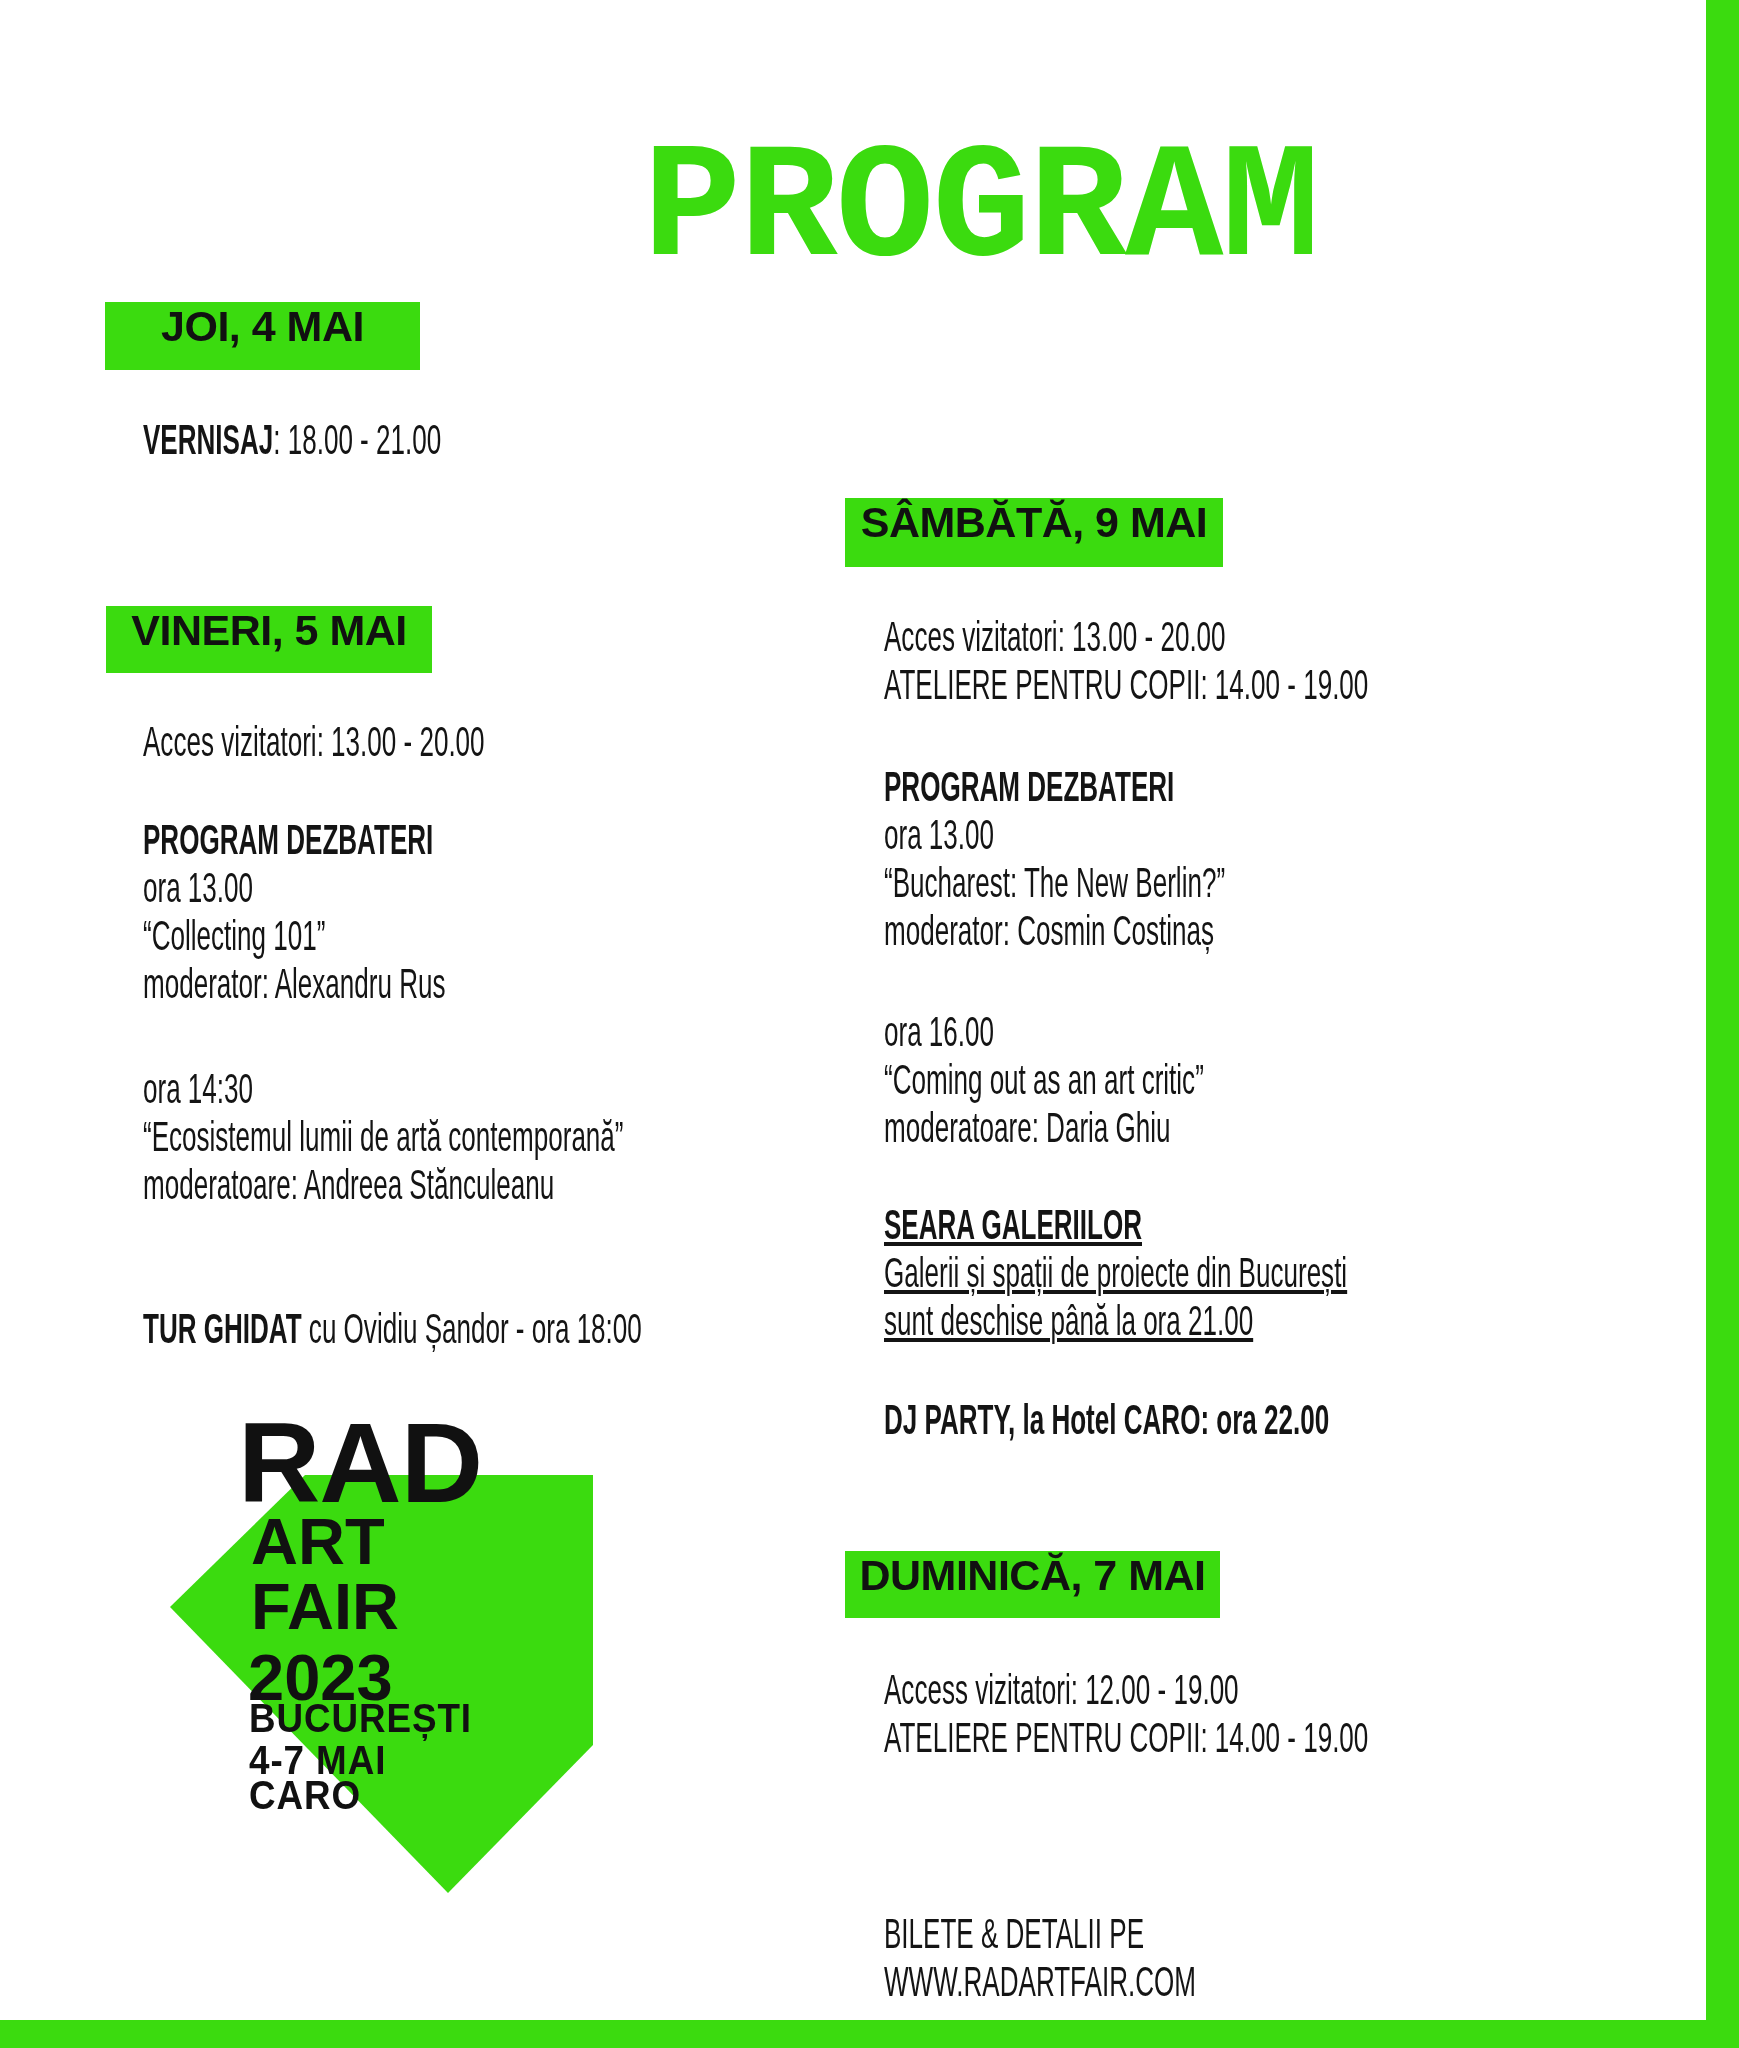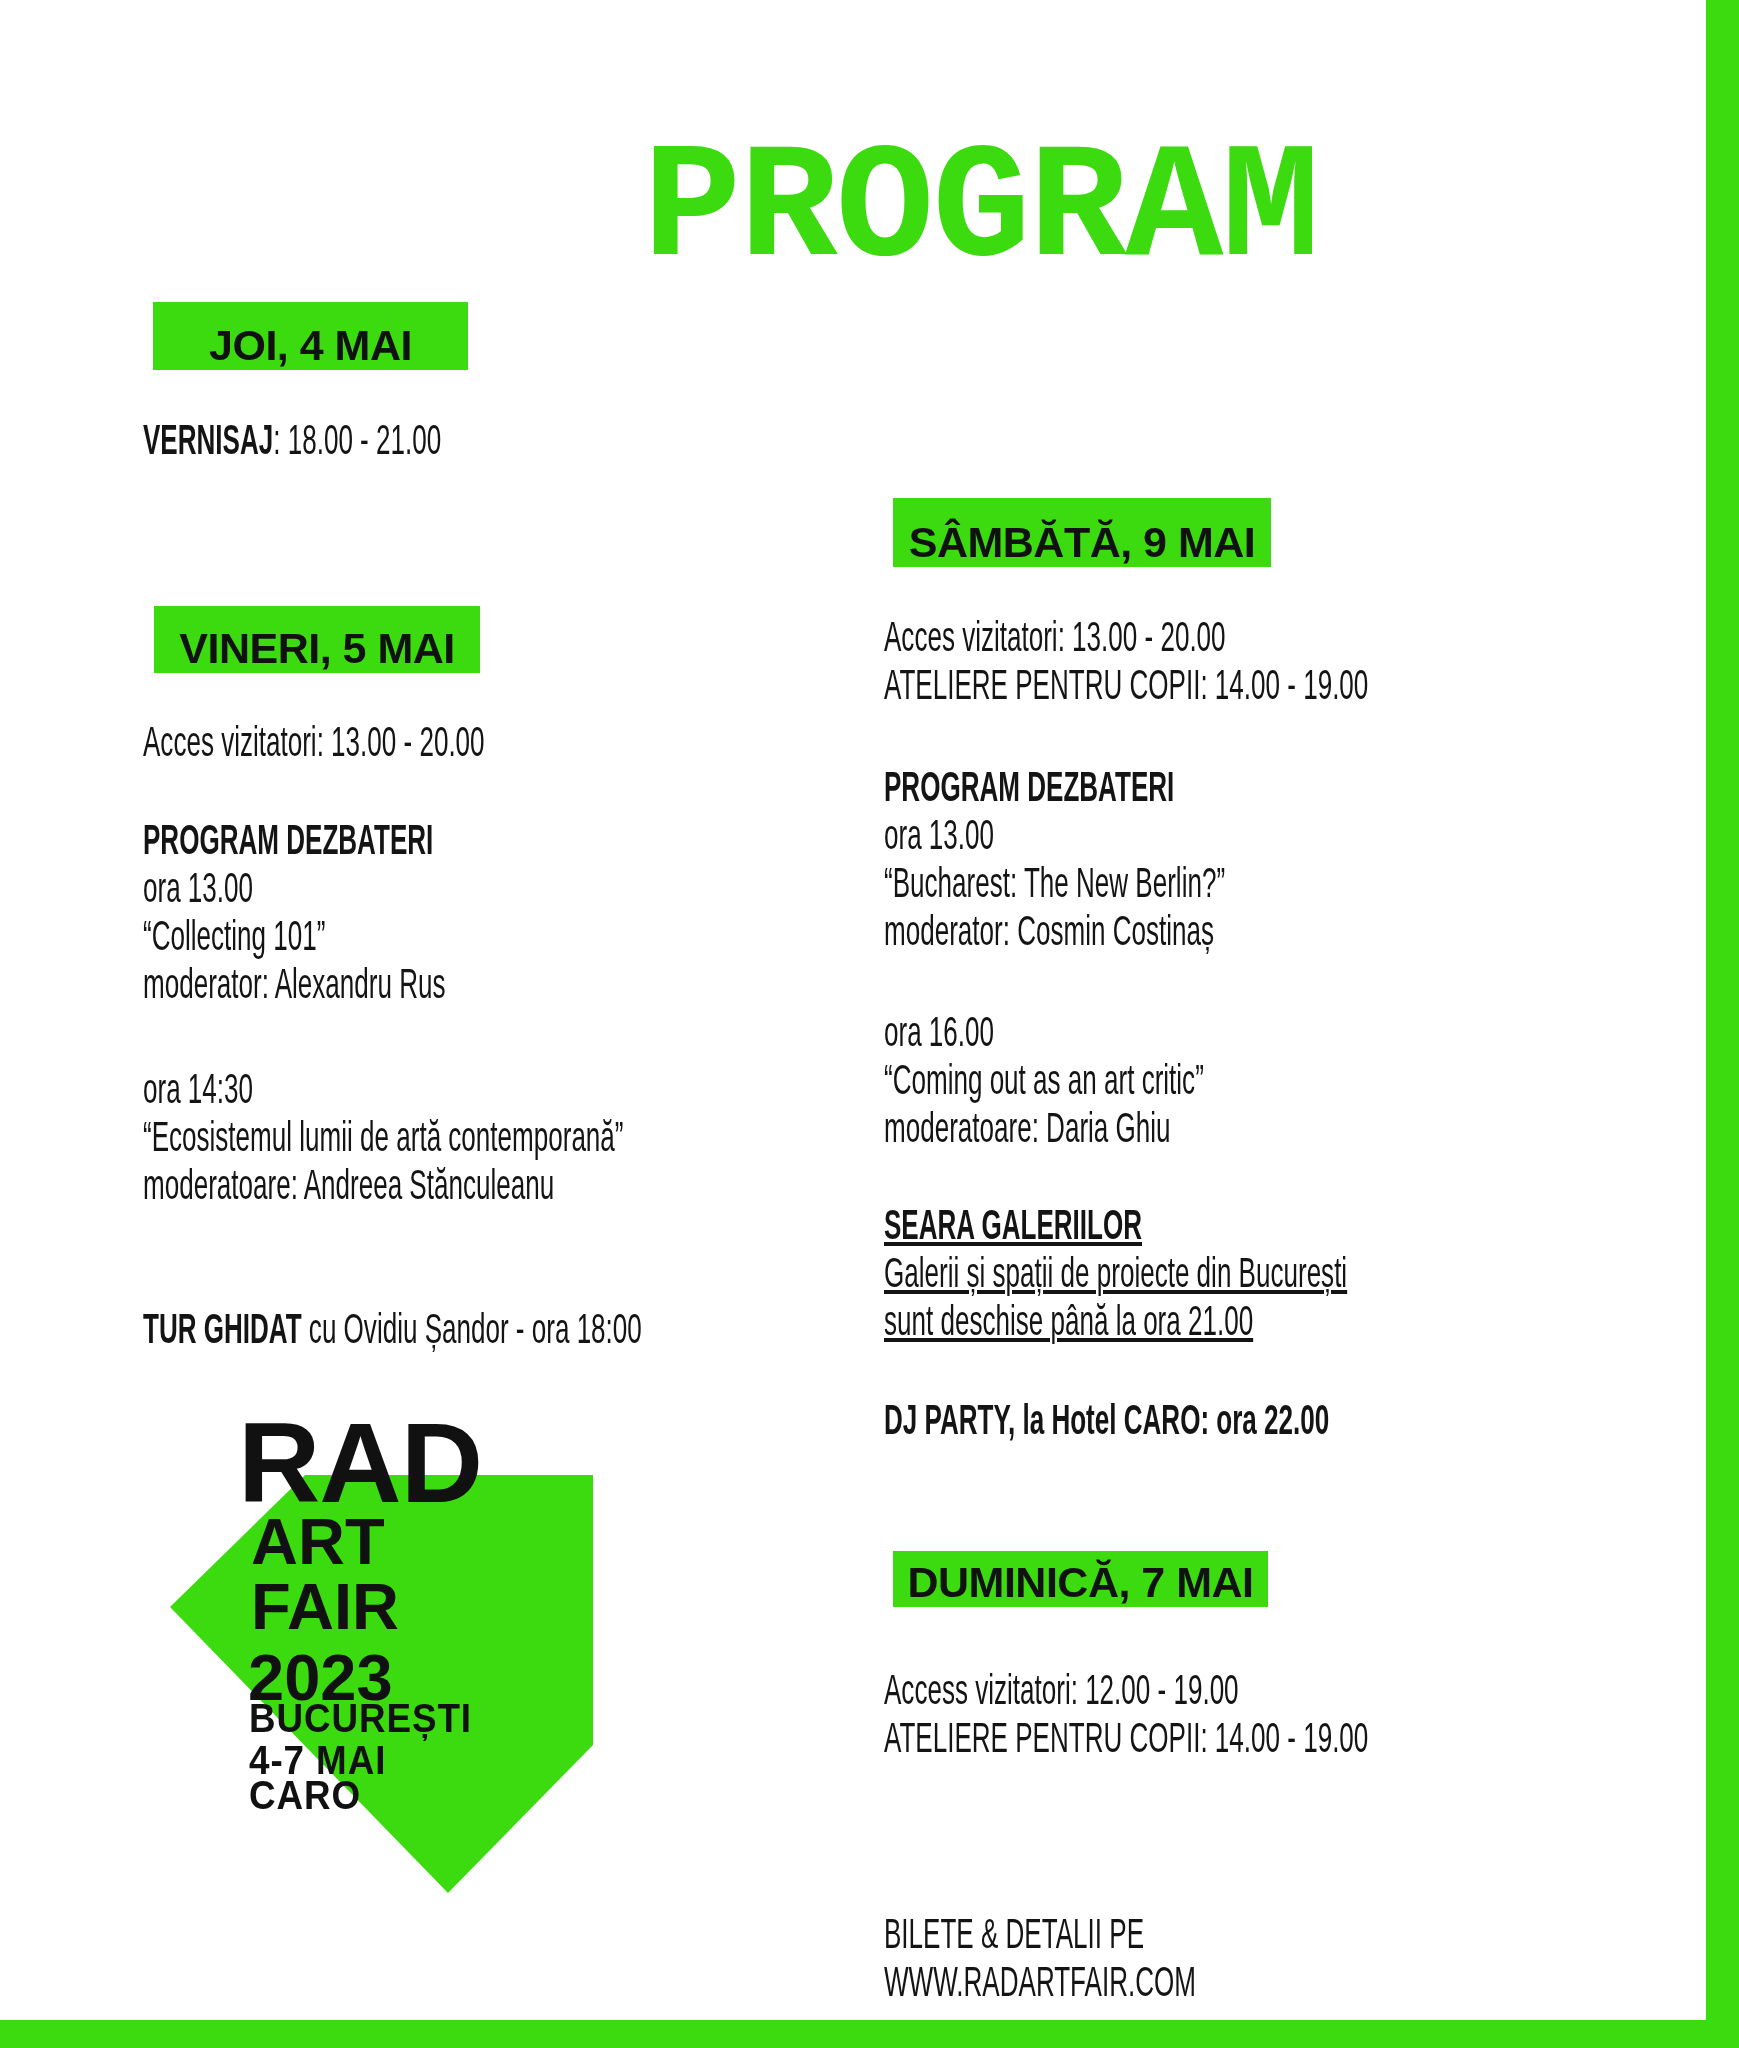--- a/index.html
+++ b/index.html
@@ -11,27 +11,27 @@
   
   .bar-right{right:0;top:0;width:33px;height:2048px;background:#3bdb0f;}
   .bar-bottom{left:0;top:2020px;width:1739px;height:28px;background:#3bdb0f;}
   
   .title{
     left:643px;top:128px;font-size:164px;font-weight:700;line-height:1;
     letter-spacing:-2px;color:#3bdb0f;white-space:nowrap;font-family:Liberation Mono, monospace;
   }
   
   .chip{
-    background:#3bdb0f;display:flex;align-items:flex-end;justify-content:center;
-    font-weight:700;font-size:43px;letter-spacing:-0.5px;color:#111;white-space:nowrap;margin-left:48px;
+    background:#3bdb0f;display:flex;align-items:flex-start;justify-content:center;
+    font-weight:700;font-size:43px;letter-spacing:-0.5px;color:#111;white-space:nowrap;
   }
   .chip-joi{left:105px;top:302px;width:315px;height:68px;}
   .chip-vineri{left:106px;top:606px;width:326px;height:67px;}
   .chip-sambata{left:845px;top:498px;width:378px;height:69px;}
-  .chip-duminica{left:845px;top:1551px;width:375px;height:56px;}
+  .chip-duminica{left:845px;top:1551px;width:375px;height:67px;}
   
   .col{font-size:42px;line-height:48px;white-space:nowrap;margin-top:41px;}
   .col .ln{transform:scaleX(0.62);transform-origin:0 0;}
   .b{font-weight:700;}
   
   .logo-line{font-weight:700;line-height:1;white-space:nowrap;color:#111;}
   .lg-rad{left:238px;top:1406px;font-size:114px;letter-spacing:-1px;}
   .lg-mid{font-size:65px;letter-spacing:0px;}
   .lg-sm{font-size:40px;letter-spacing:1px;transform:scaleX(0.92);transform-origin:0 0;}
   svg{display:block;}

